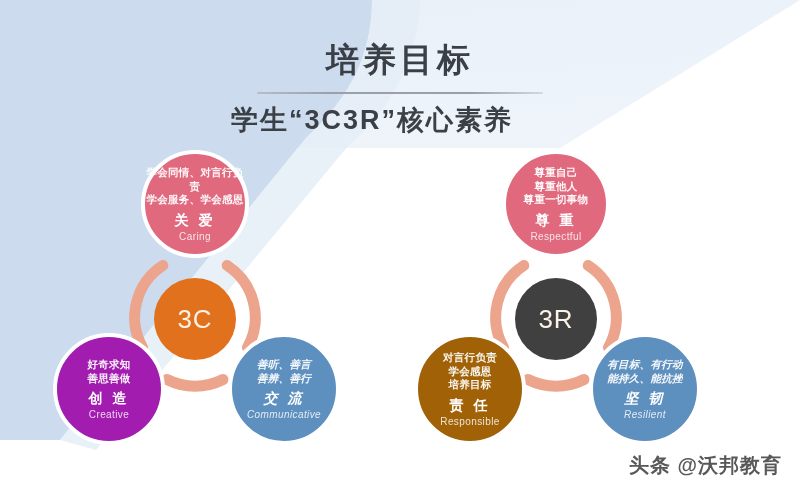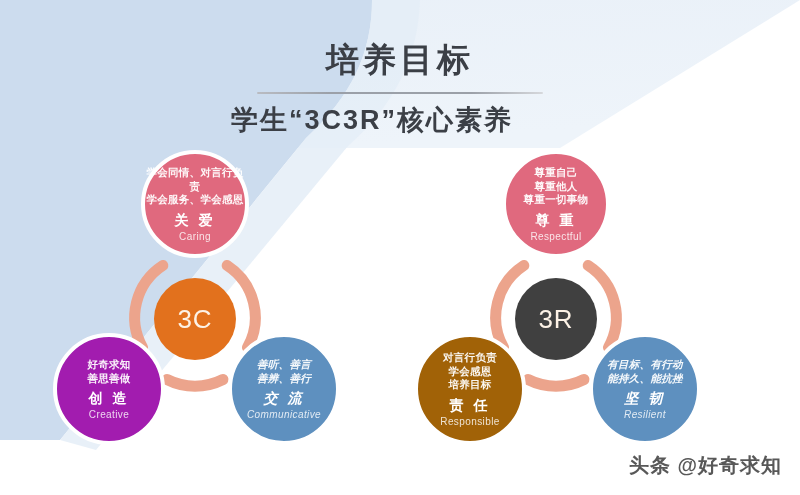--- a/index.html
+++ b/index.html
@@ -167,15 +167,15 @@
         <div>有目标、有行动</div>
         <div>能持久、能抗挫</div>
       </div>
       <div class="cn">坚 韧</div>
       <div class="en">Resilient</div>
     </div>
 
     <div class="center" style="background:#404040">3R</div>
   </div>
 
-  <div class="watermark">头条 @好奇求知</div>
+  <div class="watermark">头条 @沃邦教育</div>
 
 </div>
 
 </body></html>

